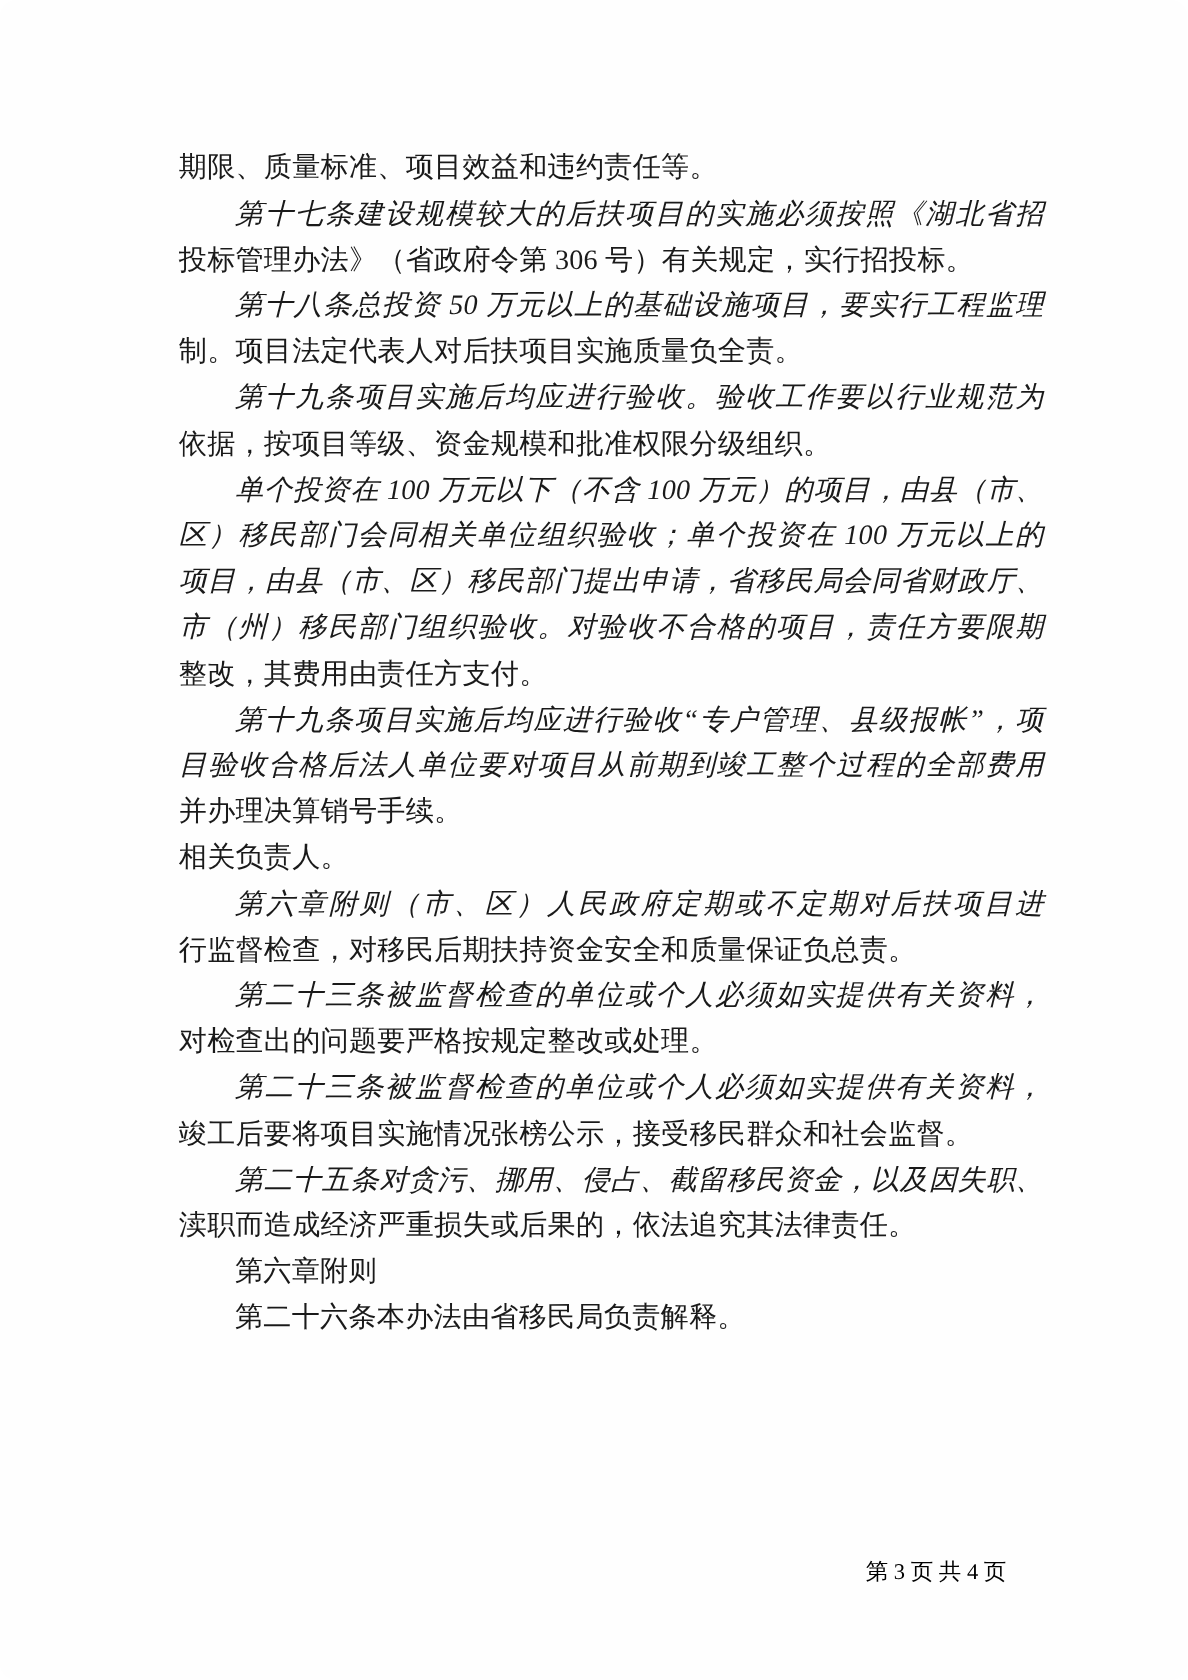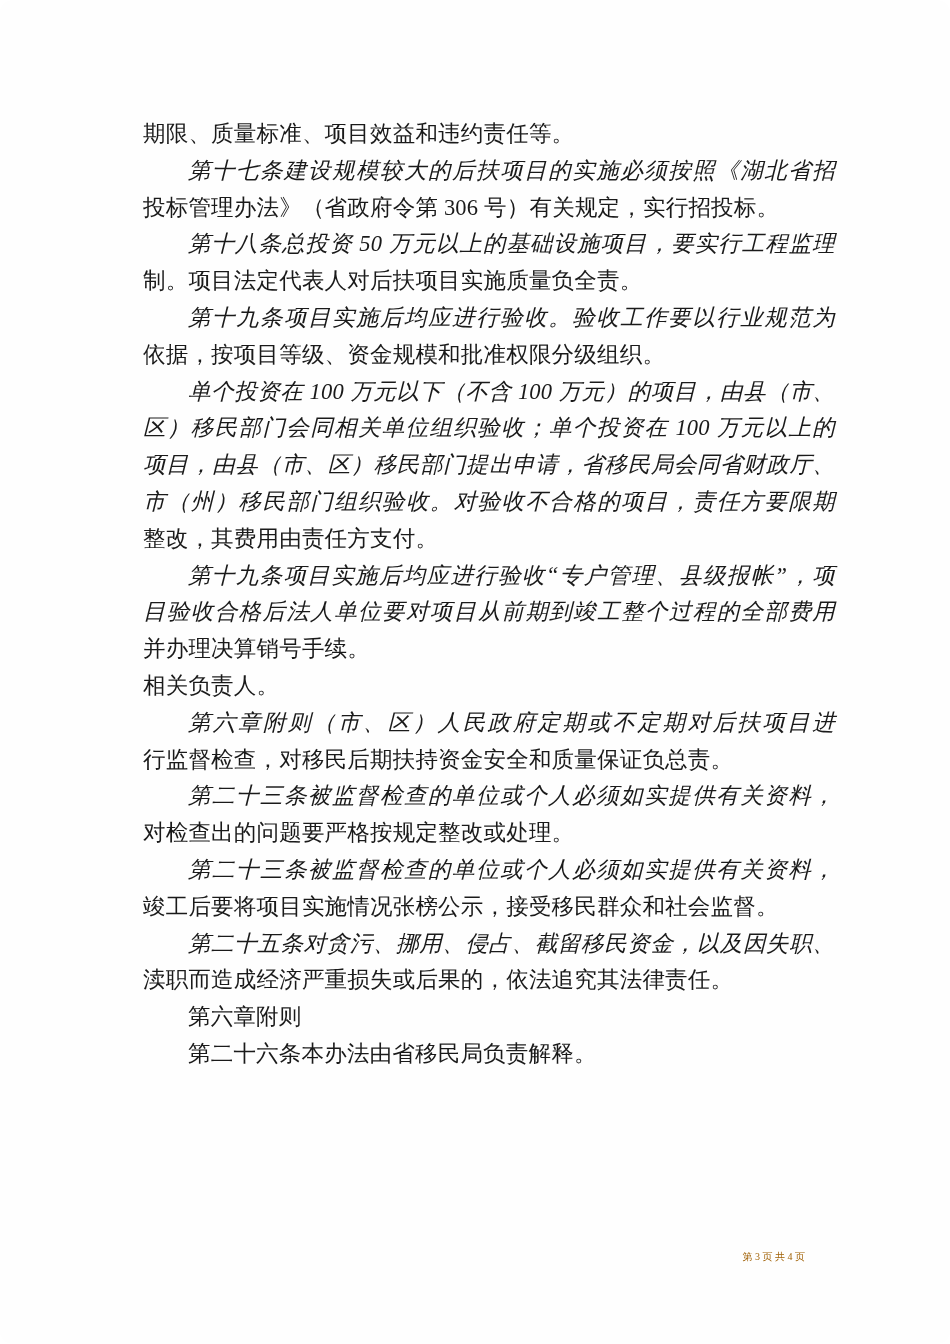--- a/index.html
+++ b/index.html
@@ -37,23 +37,23 @@
     text-align: justify;
     text-align-last: justify;
     -moz-text-align-last: justify;
     text-justify: inter-character;
     font-style: italic;
   }
   .footer {
     position: absolute;
     top: 1248px;
     right: 145px;
-    font-size: 10px;
+    font-size: 18px;
     line-height: 18px;
-    color: #a16207;
+    color: #000000;
     white-space: nowrap;
   }
 </style>
 </head>
 <body>
 
 <div class="page">
   <div class="content">
 
   <div class="line">期限、质量标准、项目效益和违约责任等。</div>

